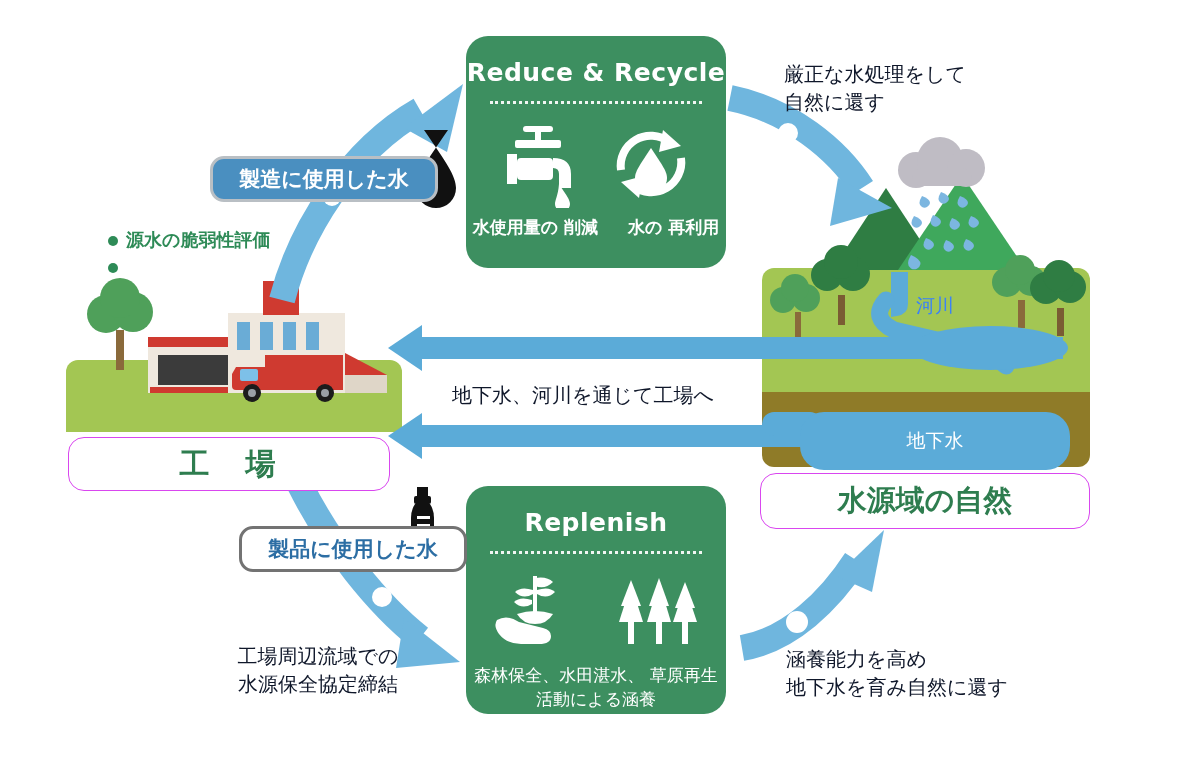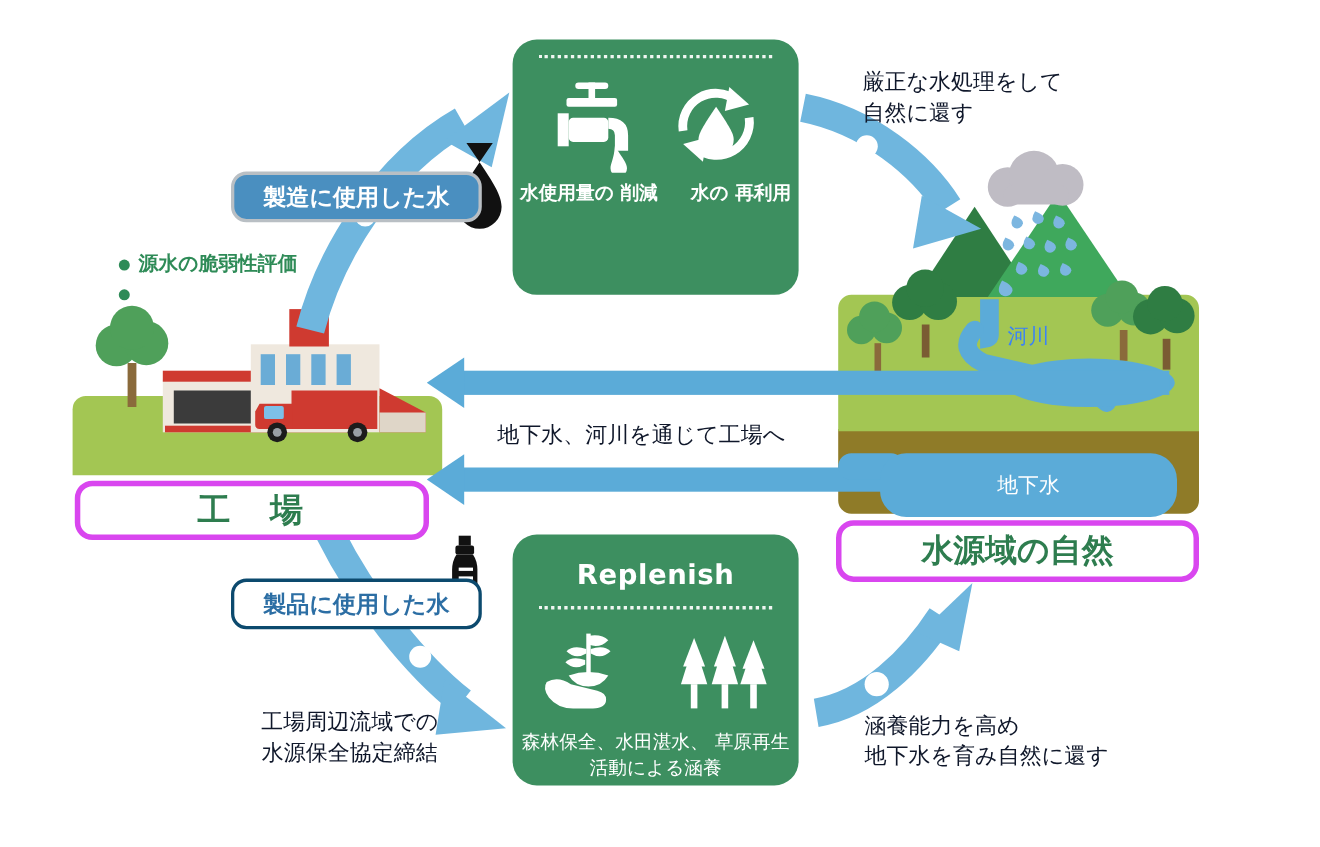--- a/index.html
+++ b/index.html
@@ -22,35 +22,35 @@
     width:212px;height:0;border-top:3px dotted rgba(255,255,255,.92);
     margin-top:14px;
   }
   .card-icons{display:flex;justify-content:center;align-items:flex-end;gap:18px;margin-top:16px;}
   .card-caps{display:flex;justify-content:center;gap:30px;margin-top:8px;}
   .cap{font-size:17px;line-height:1.35;text-align:center;color:#ffffff;font-weight:bold;}
   .cap-wide{font-size:17px;line-height:1.4;text-align:center;color:#ffffff;margin-top:12px;}
 
   
   .sitelabel{
-    position:absolute;background:#ffffff;border:5px solid #d946ef;
+    position:absolute;background:#ffffff;border:1px solid #d946ef;
     border-radius:16px;display:flex;align-items:center;justify-content:center;
     color:#2e7d4f;font-weight:bold;box-sizing:border-box;
   }
 
   
   .pill-filled{
     position:absolute;background:#4a8fc0;border:3px solid #b9bfc4;border-radius:14px;
     display:flex;align-items:center;justify-content:center;
     color:#ffffff;font-weight:bold;font-size:21px;box-sizing:border-box;
   }
   .pill-outline{
-    position:absolute;background:#ffffff;border:3px solid #0c4a6e;border-radius:14px;
+    position:absolute;background:#ffffff;border:3px solid #737373;border-radius:14px;
     display:flex;align-items:center;justify-content:center;
-    color:#2c6ea4;font-weight:bold;font-size:21px;box-sizing:border-box;
+    color:#2c6ea4;font-weight:bold;font-size:21px;box-sizing:border-box;margin-left:29px;
   }
 
   
   .caption{
     position:absolute;color:#0f172a;font-weight:normal;font-size:20px;line-height:1.42;
     white-space:pre-line;
   }
   .caption-c{text-align:center;}
 
   
@@ -215,20 +215,21 @@
     <g>
       <rect x="417" y="487" width="11" height="9" fill="#111111"></rect>
       <rect x="414" y="496" width="17" height="8" rx="2" fill="#111111"></rect>
       <path d="M415 504 q-4 6 -4 14 v24 q0 6 6 6 h11 q6 0 6 -6 v-24 q0 -8 -4 -14 Z" fill="#111111"></path>
       <rect x="417" y="516" width="13" height="3" fill="#ffffff"></rect>
       <rect x="417" y="524" width="13" height="3" fill="#ffffff"></rect>
     </g>
   </svg>
 
   <div class="card" style="left:466px;top:36px;width:260px;height:232px;">
+    <div class="card-title">Reduce &amp; Recycle</div>
     <div class="card-rule"></div>
     <div class="card-icons">
 
       <svg width="92" height="88" viewBox="0 0 92 88">
         <rect x="26" y="6" width="30" height="6" rx="3" fill="#ffffff"></rect>
         <rect x="38" y="6" width="6" height="16" fill="#ffffff"></rect>
         <rect x="18" y="20" width="46" height="8" rx="2" fill="#ffffff"></rect>
         <rect x="10" y="34" width="10" height="30" fill="#ffffff"></rect>
         <rect x="20" y="38" width="36" height="22" rx="4" fill="#ffffff"></rect>
         <path d="M56 38 q18 0 18 16 v14 h-12 v-14 q0 -6 -6 -6 Z" fill="#ffffff"></path>

